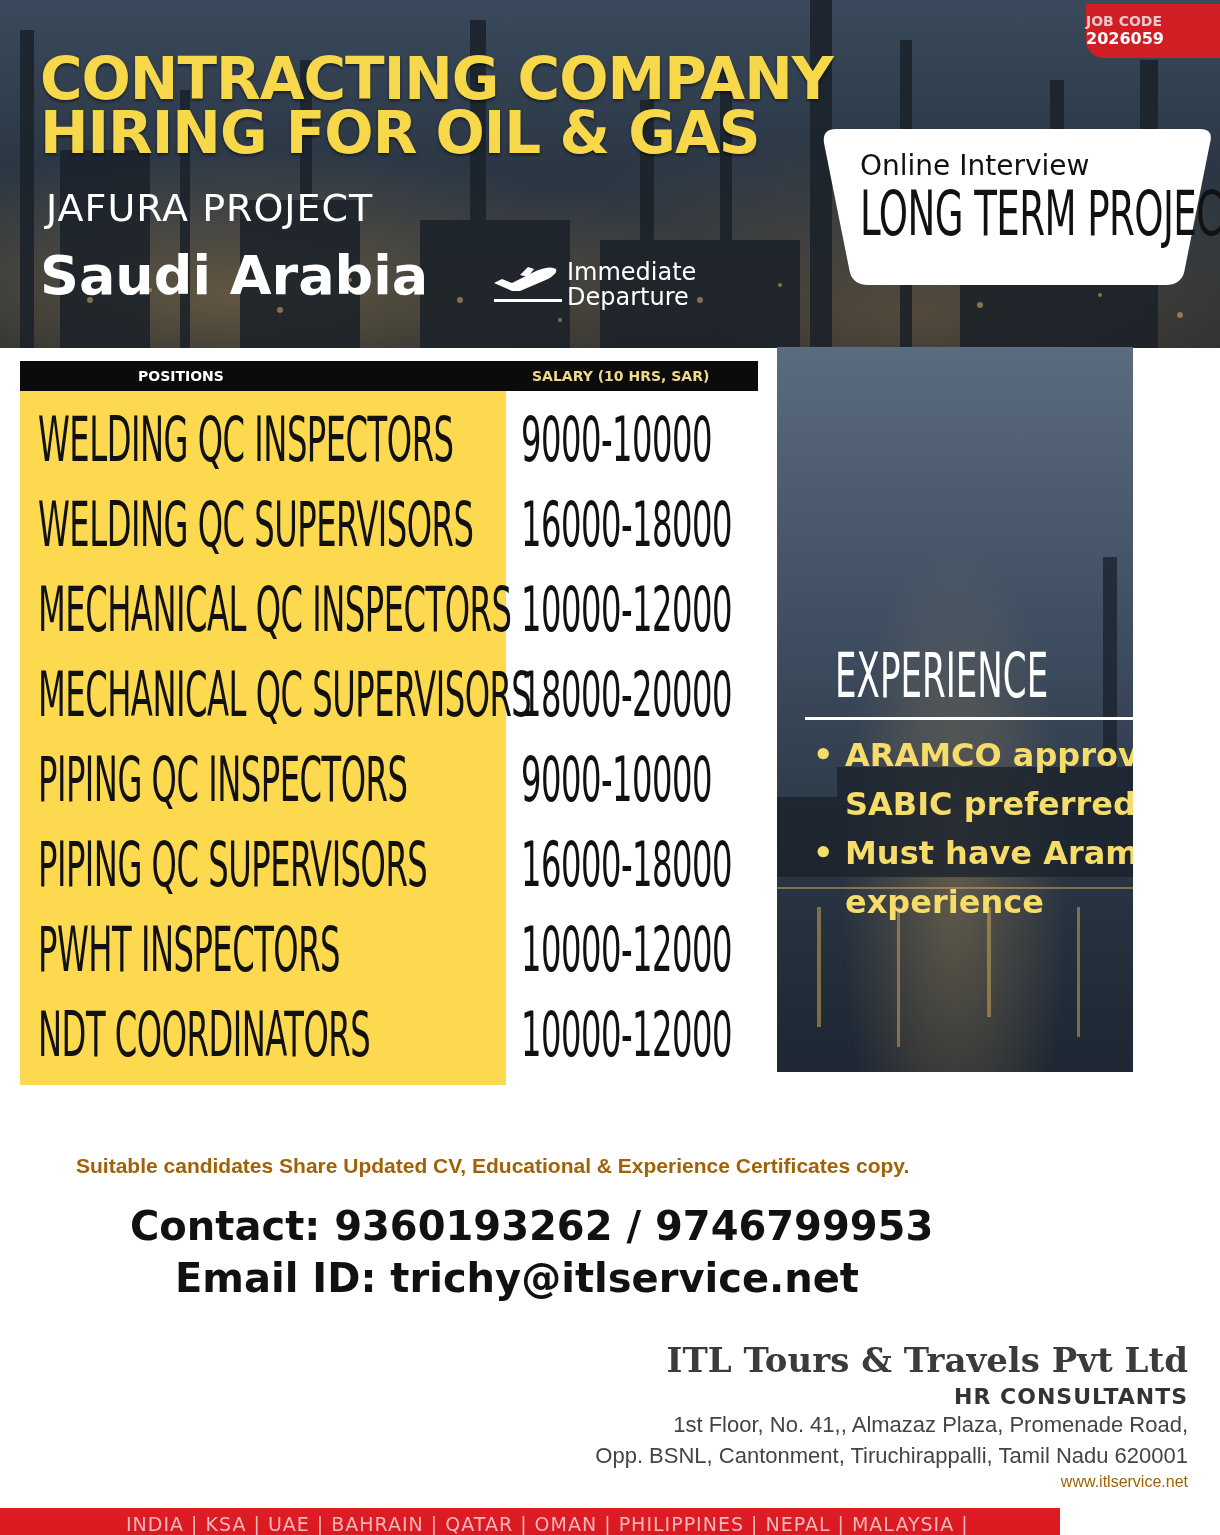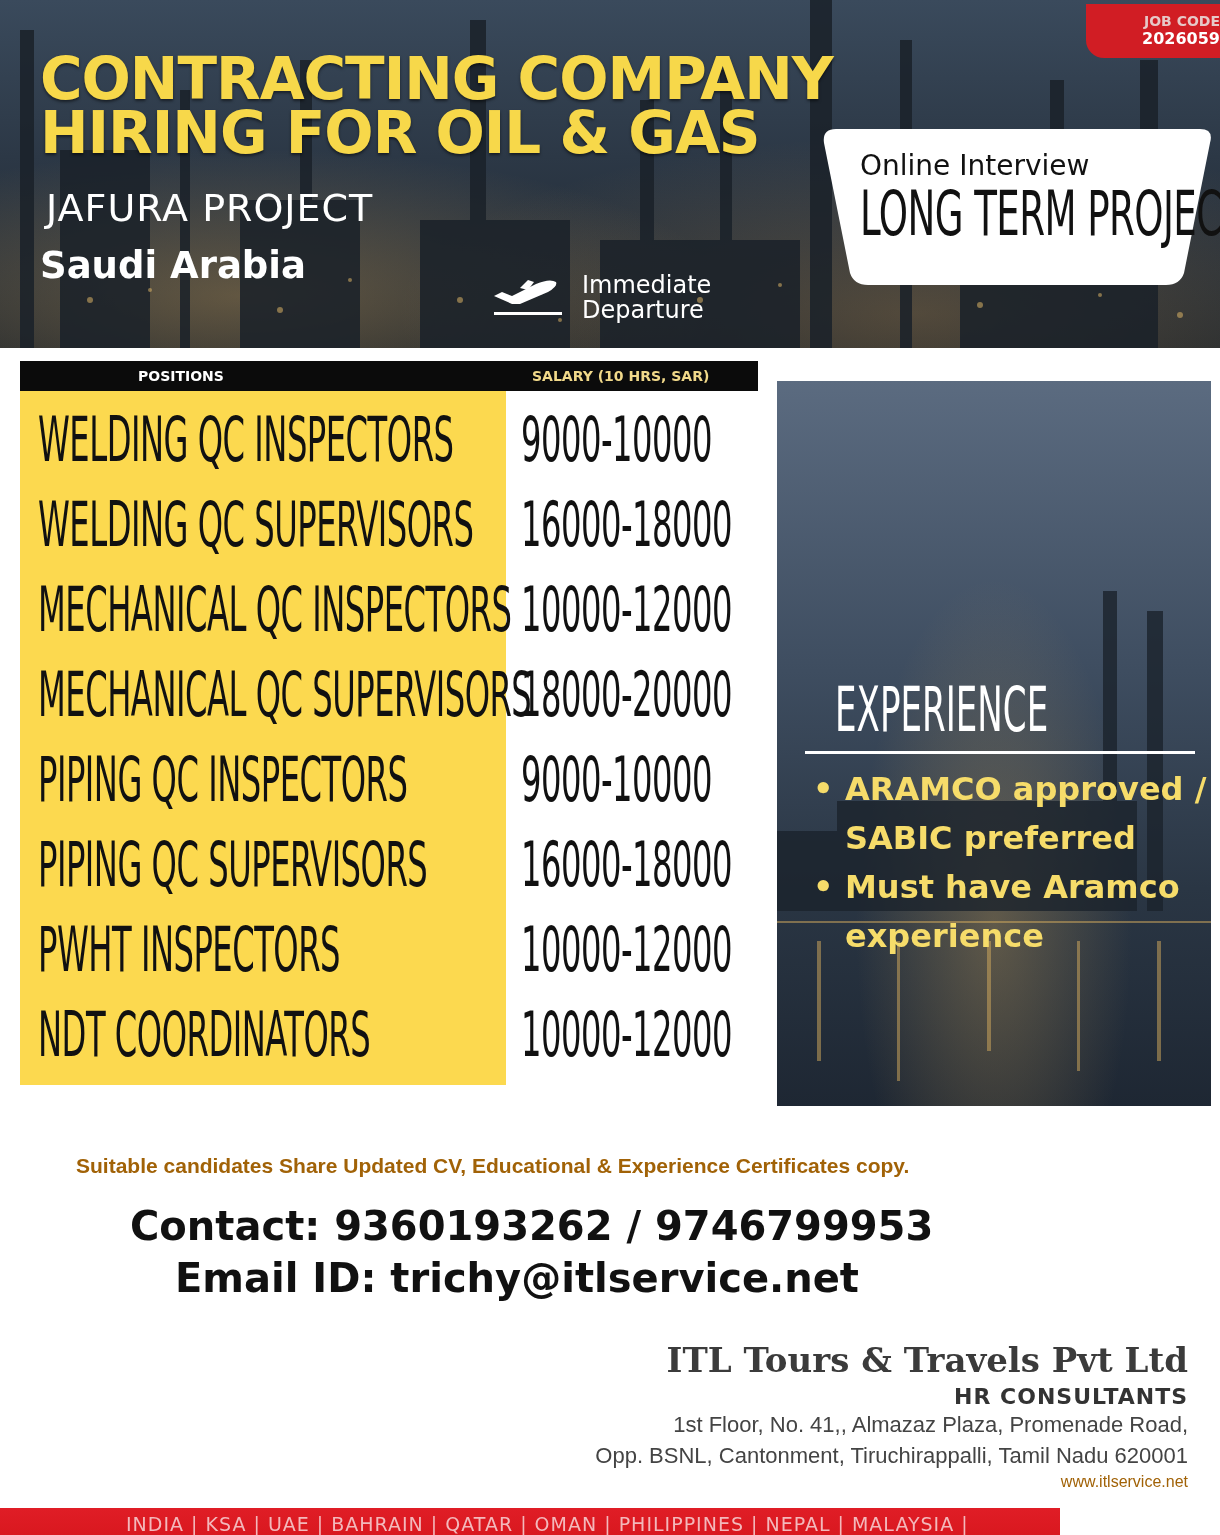--- a/index.html
+++ b/index.html
@@ -21,29 +21,29 @@
     font-family: "DejaVu Sans", sans-serif; font-weight: bold;
     color: #f7d84a; font-size: 58px; line-height: 54px; letter-spacing: -1px;
     text-shadow: 0 2px 3px rgba(0,0,0,0.5);
   }
   .hero-sub {
     position: absolute; left: 46px; top: 186px;
     font-family: "DejaVu Sans", sans-serif; color: #ffffff; font-size: 38px; letter-spacing: 1px;
   }
   .hero-country {
     position: absolute; left: 40px; top: 244px;
-    font-family: "DejaVu Sans", sans-serif; font-weight: bold; color: #ffffff; font-size: 37px;
-  }
-  .departure { position: absolute; left: 490px; top: 273px; display: flex; align-items: center; gap: 18px; }
+    font-family: "DejaVu Sans", sans-serif; font-weight: bold; color: #ffffff; font-size: 54px;
+  }
+  .departure { position: absolute; left: 490px; top: 260px; display: flex; align-items: center; gap: 3px; }
   .departure-text { color: #ffffff; font-size: 24px; line-height: 25px; font-family: "DejaVu Sans", sans-serif; }
 
   .job-code {
     position: absolute; right: 0; top: 4px; width: 134px; height: 54px;
     background: #d11d24; border-bottom-left-radius: 18px;
-    color: #f0d8d8; text-align: right; font-weight: bold;
+    color: #f0d8d8; text-align: left; font-weight: bold;
     font-family: "DejaVu Sans", sans-serif;
   }
   .job-code .jc-label { font-size: 14px; margin-top: 9px; color: #e6c8c8; }
   .job-code .jc-value { font-size: 16px; color: #ffffff; }
 
   .badge {
     position: absolute; left: 822px; top: 125px; width: 392px; height: 163px;
   }
   .badge svg { position: absolute; left: 0; top: 0; }
   .badge .b1 {
@@ -68,21 +68,21 @@
   .row { position: absolute; left: 0; width: 1220px; height: 85px; }
   .pos-name, .sal-val {
     position: absolute; top: 0; font-family: "DejaVu Sans", sans-serif; font-size: 62px; color: #111;
     transform: scaleX(0.52); transform-origin: left top; white-space: nowrap; line-height: 80px; letter-spacing: -1px;
   }
   .pos-name { left: 38px; }
   .sal-val { left: 521px; }
 
   
   .exp-panel {
-    position: absolute; left: 777px; top: 381px; width: 434px; height: 725px;
+    position: absolute; left: 777px; top: 347px; width: 356px; height: 725px;
     background:
       radial-gradient(ellipse at 50% 75%, rgba(200,160,90,0.35) 0%, rgba(0,0,0,0) 45%),
       linear-gradient(180deg, #5b6b80 0%, #3e4d60 40%, #2a3644 70%, #1e2733 100%);
     overflow: hidden;
   }
   .exp-title {
     position: absolute; left: 58px; top: 292px; font-family: "DejaVu Sans", sans-serif;
     font-size: 62px; color: #ffffff; transform: scaleX(0.55); transform-origin: left top; white-space: nowrap;
   }
   .exp-rule { position: absolute; left: 28px; top: 370px; width: 390px; height: 3px; background: #ffffff; }

